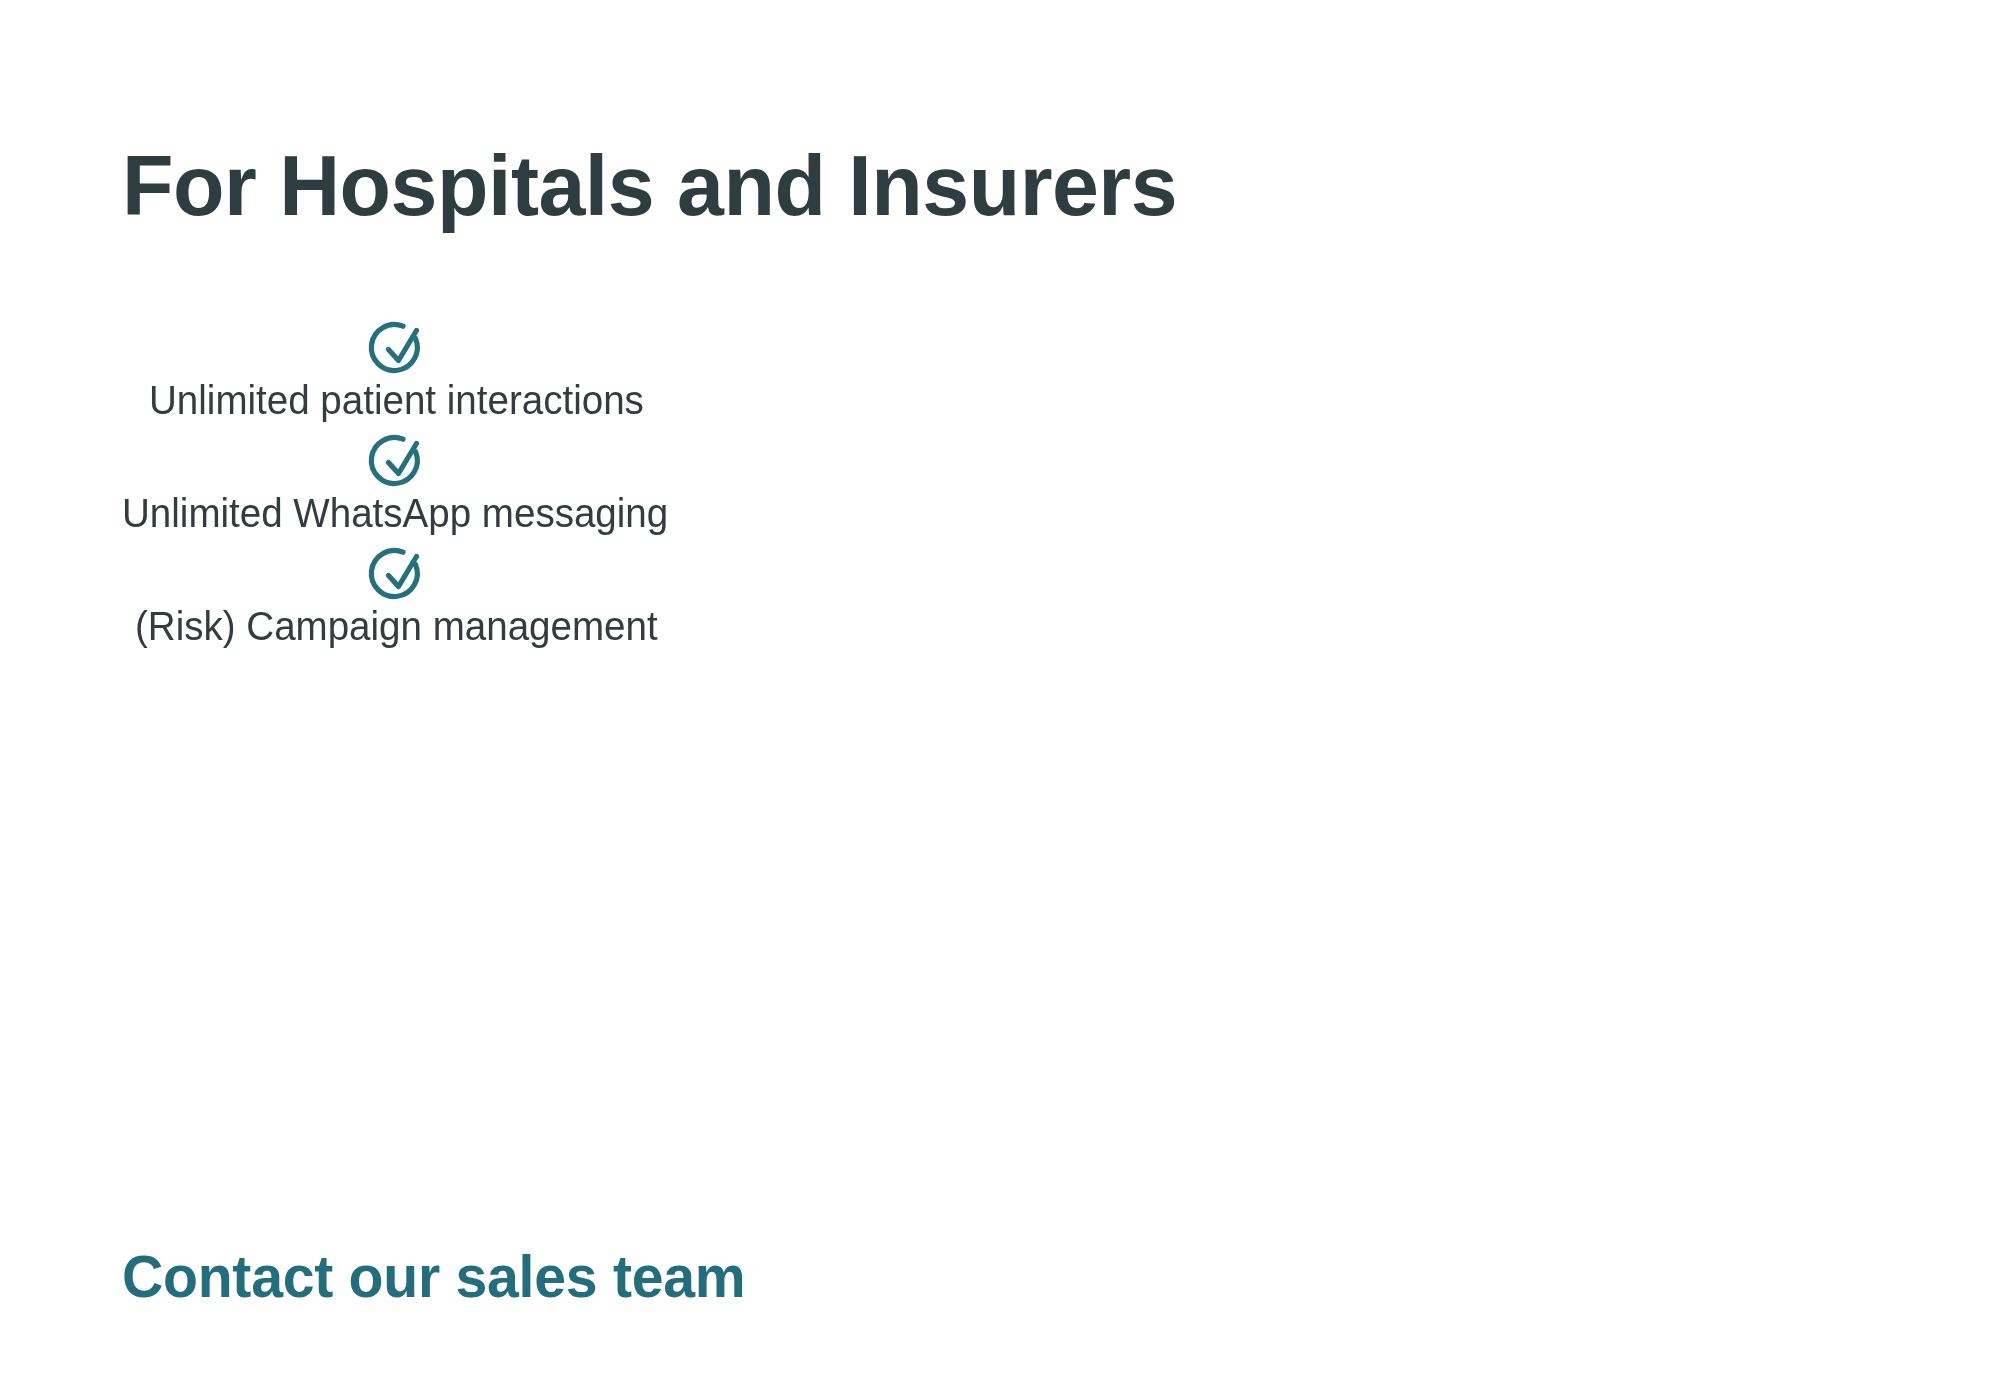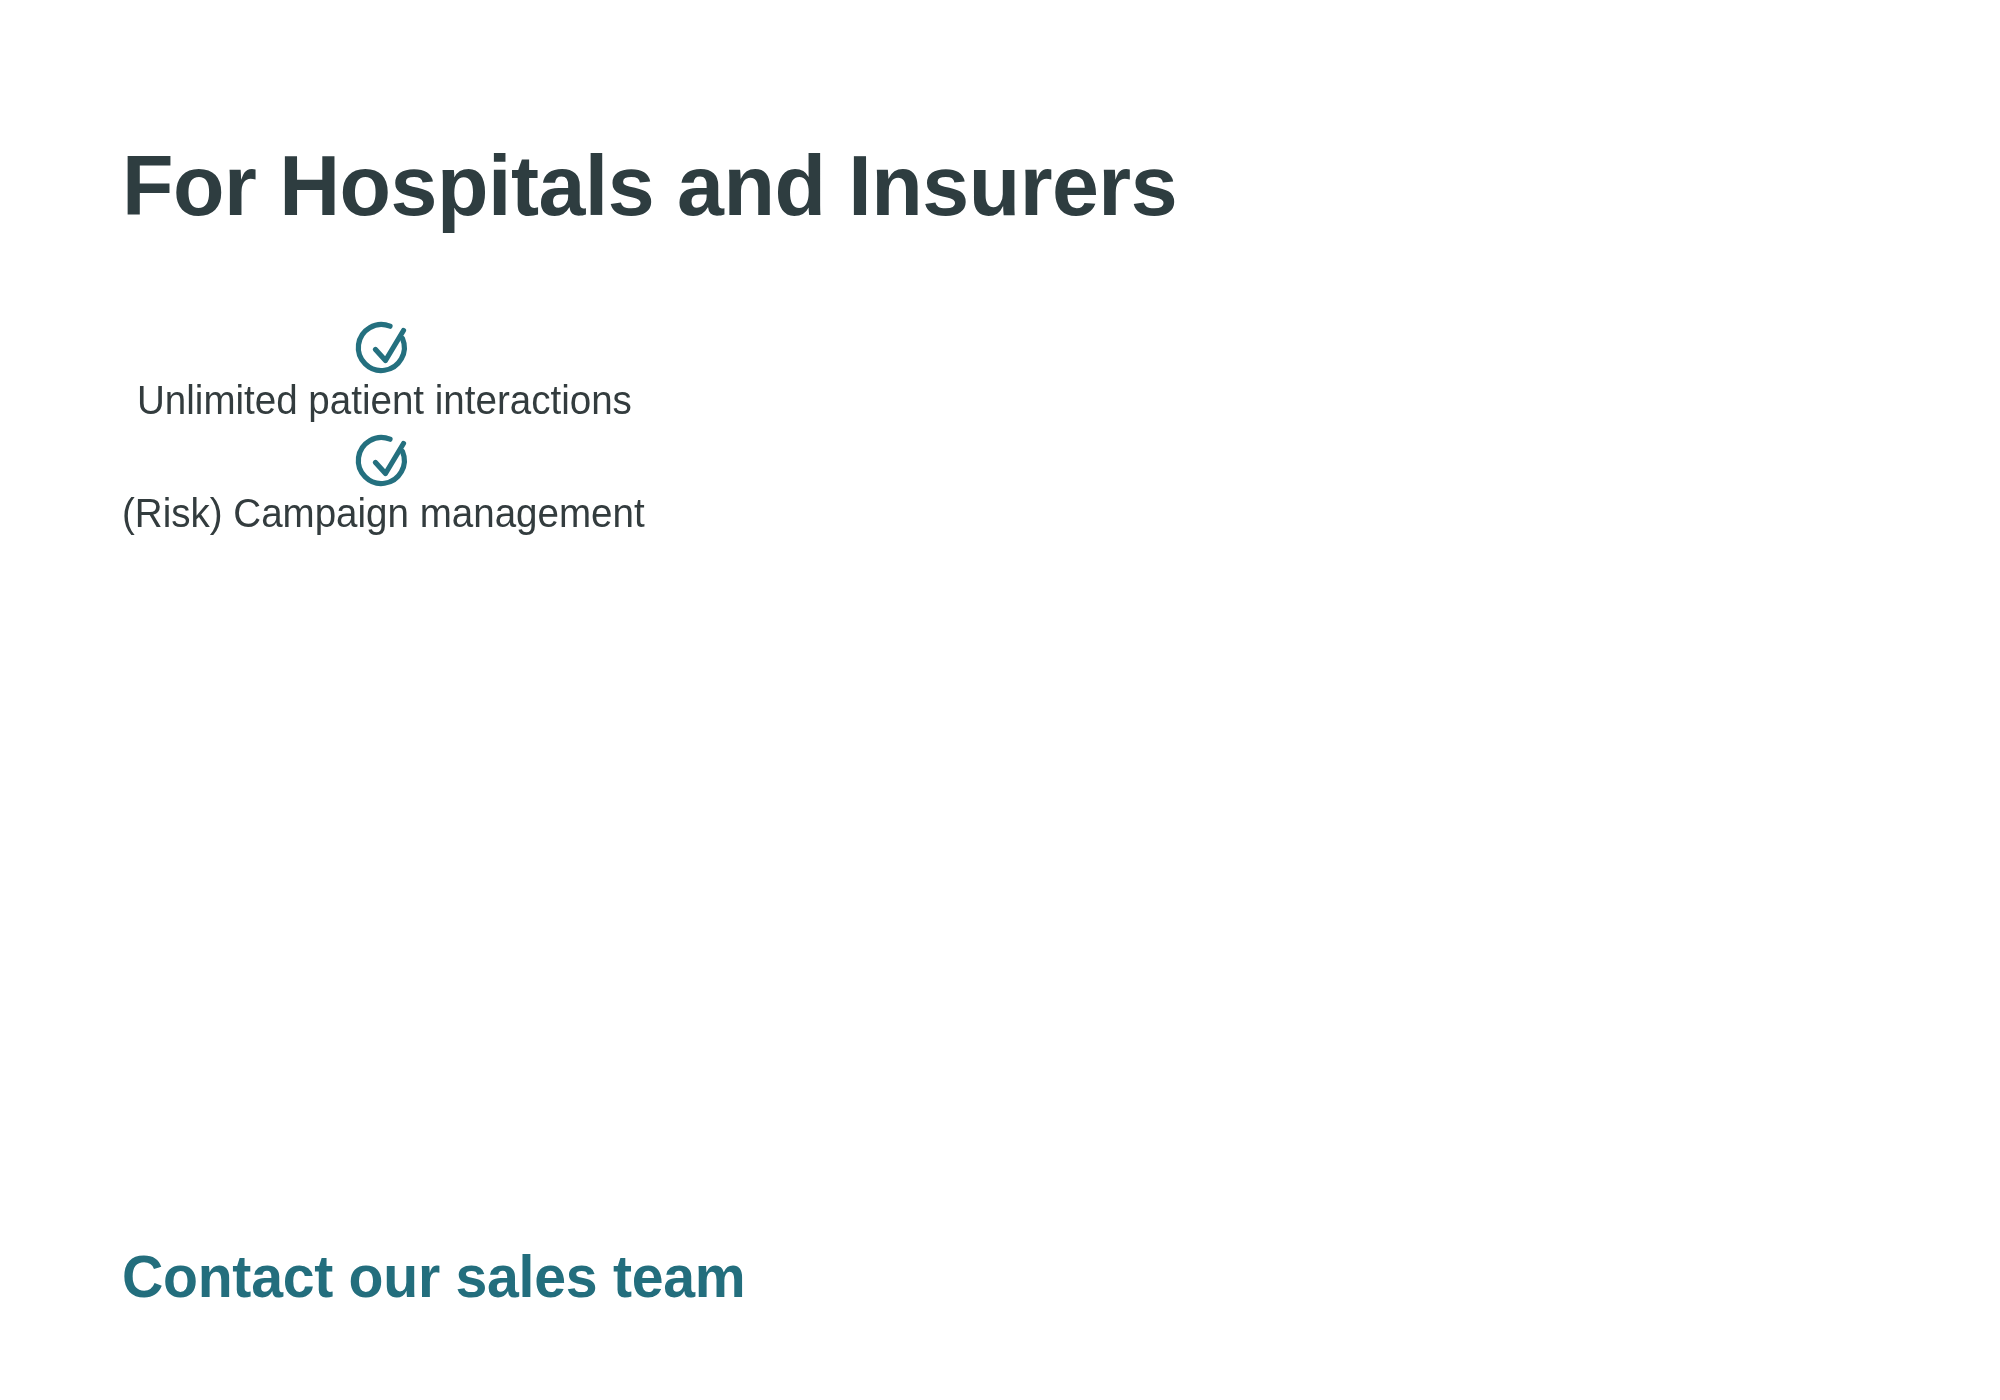--- a/index.html
+++ b/index.html
@@ -112,20 +112,29 @@
     <li class="feature-item">
       <span class="check-icon">
         <svg viewBox="0 0 62 62" xmlns="http://www.w3.org/2000/svg" aria-hidden="true">
           <path d="M45.5 20.5 A23 23 0 1 1 33 8.2" fill="none" stroke="#24707f" stroke-width="5.2" stroke-linecap="round"></path>
           <path d="M18.5 31.5 L28.5 42.5 L46.5 12.5" fill="none" stroke="#24707f" stroke-width="5.2" stroke-linecap="round" stroke-linejoin="round"></path>
         </svg>
       </span>
       <span class="feature-label">Unlimited patient interactions</span>
     </li>
 
+    <li class="feature-item">
+      <span class="check-icon">
+        <svg viewBox="0 0 62 62" xmlns="http://www.w3.org/2000/svg" aria-hidden="true">
+          <path d="M45.5 20.5 A23 23 0 1 1 33 8.2" fill="none" stroke="#24707f" stroke-width="5.2" stroke-linecap="round"></path>
+          <path d="M18.5 31.5 L28.5 42.5 L46.5 12.5" fill="none" stroke="#24707f" stroke-width="5.2" stroke-linecap="round" stroke-linejoin="round"></path>
+        </svg>
+      </span>
+      <span class="feature-label">Unlimited WhatsApp messaging</span>
+    </li>
 
 
 
     <li class="feature-item">
       <span class="check-icon">
         <svg viewBox="0 0 62 62" xmlns="http://www.w3.org/2000/svg" aria-hidden="true">
           <path d="M45.5 20.5 A23 23 0 1 1 33 8.2" fill="none" stroke="#24707f" stroke-width="5.2" stroke-linecap="round"></path>
           <path d="M18.5 31.5 L28.5 42.5 L46.5 12.5" fill="none" stroke="#24707f" stroke-width="5.2" stroke-linecap="round" stroke-linejoin="round"></path>
         </svg>
       </span>

